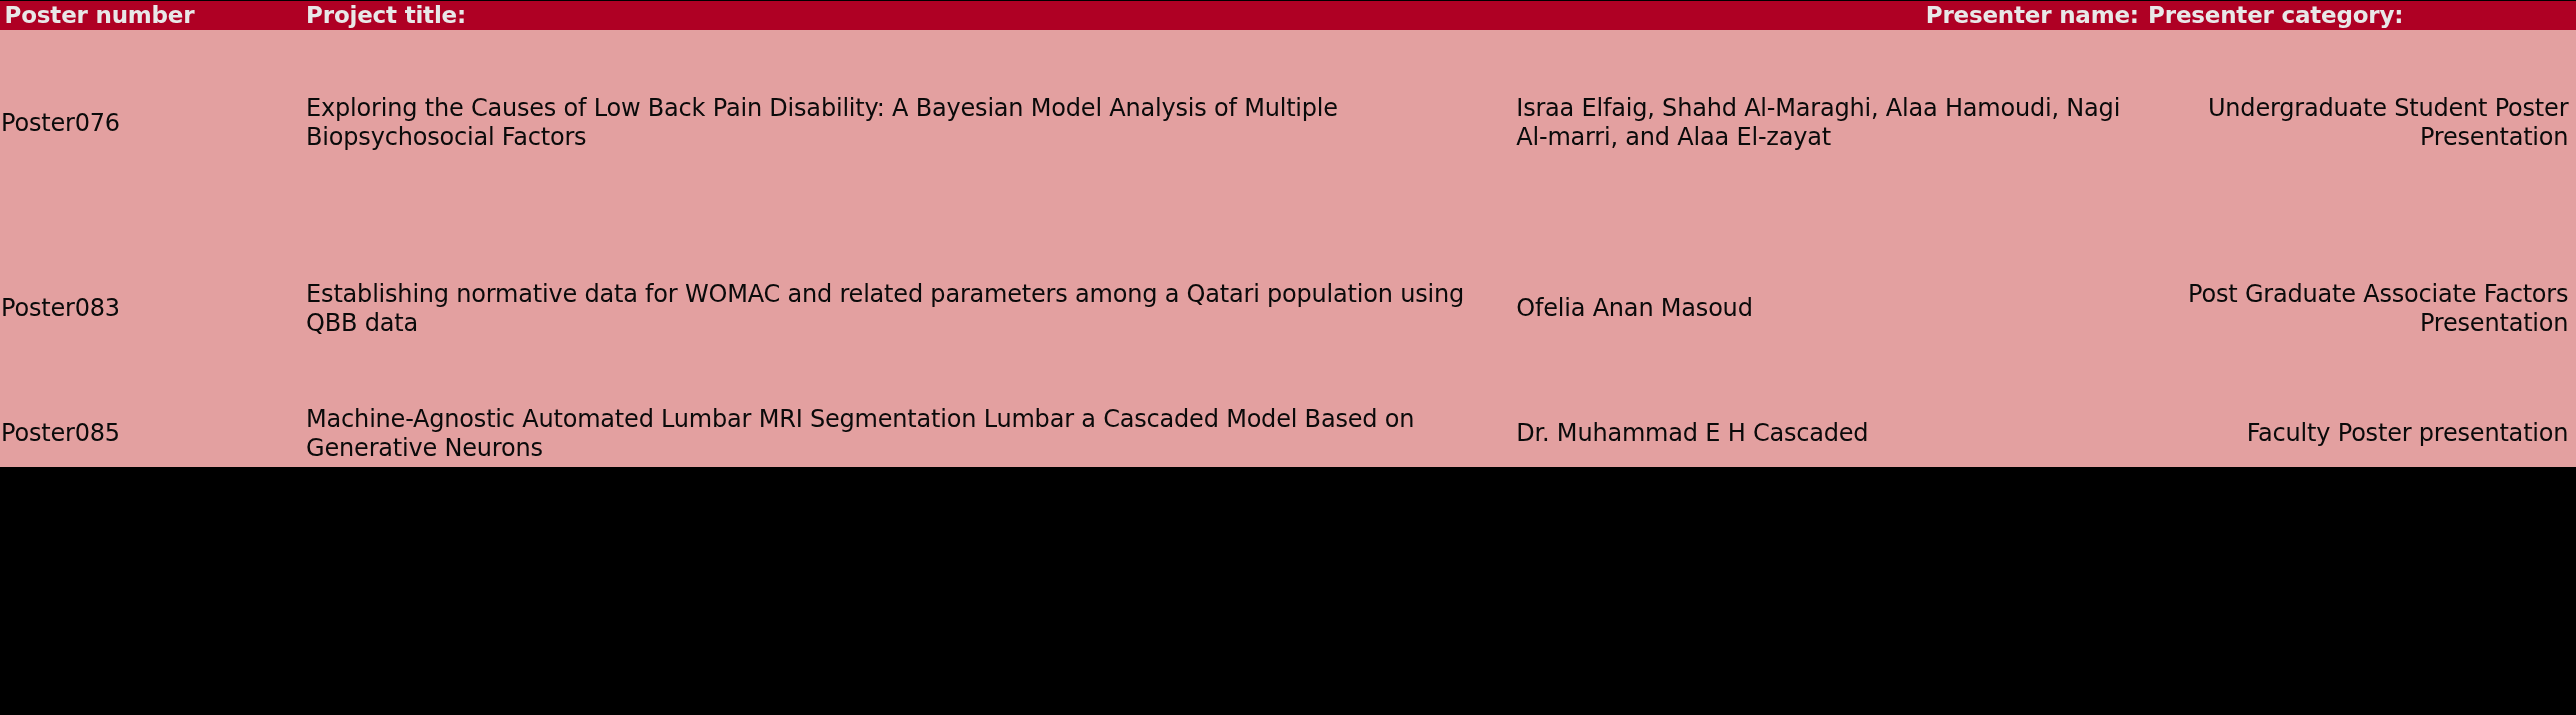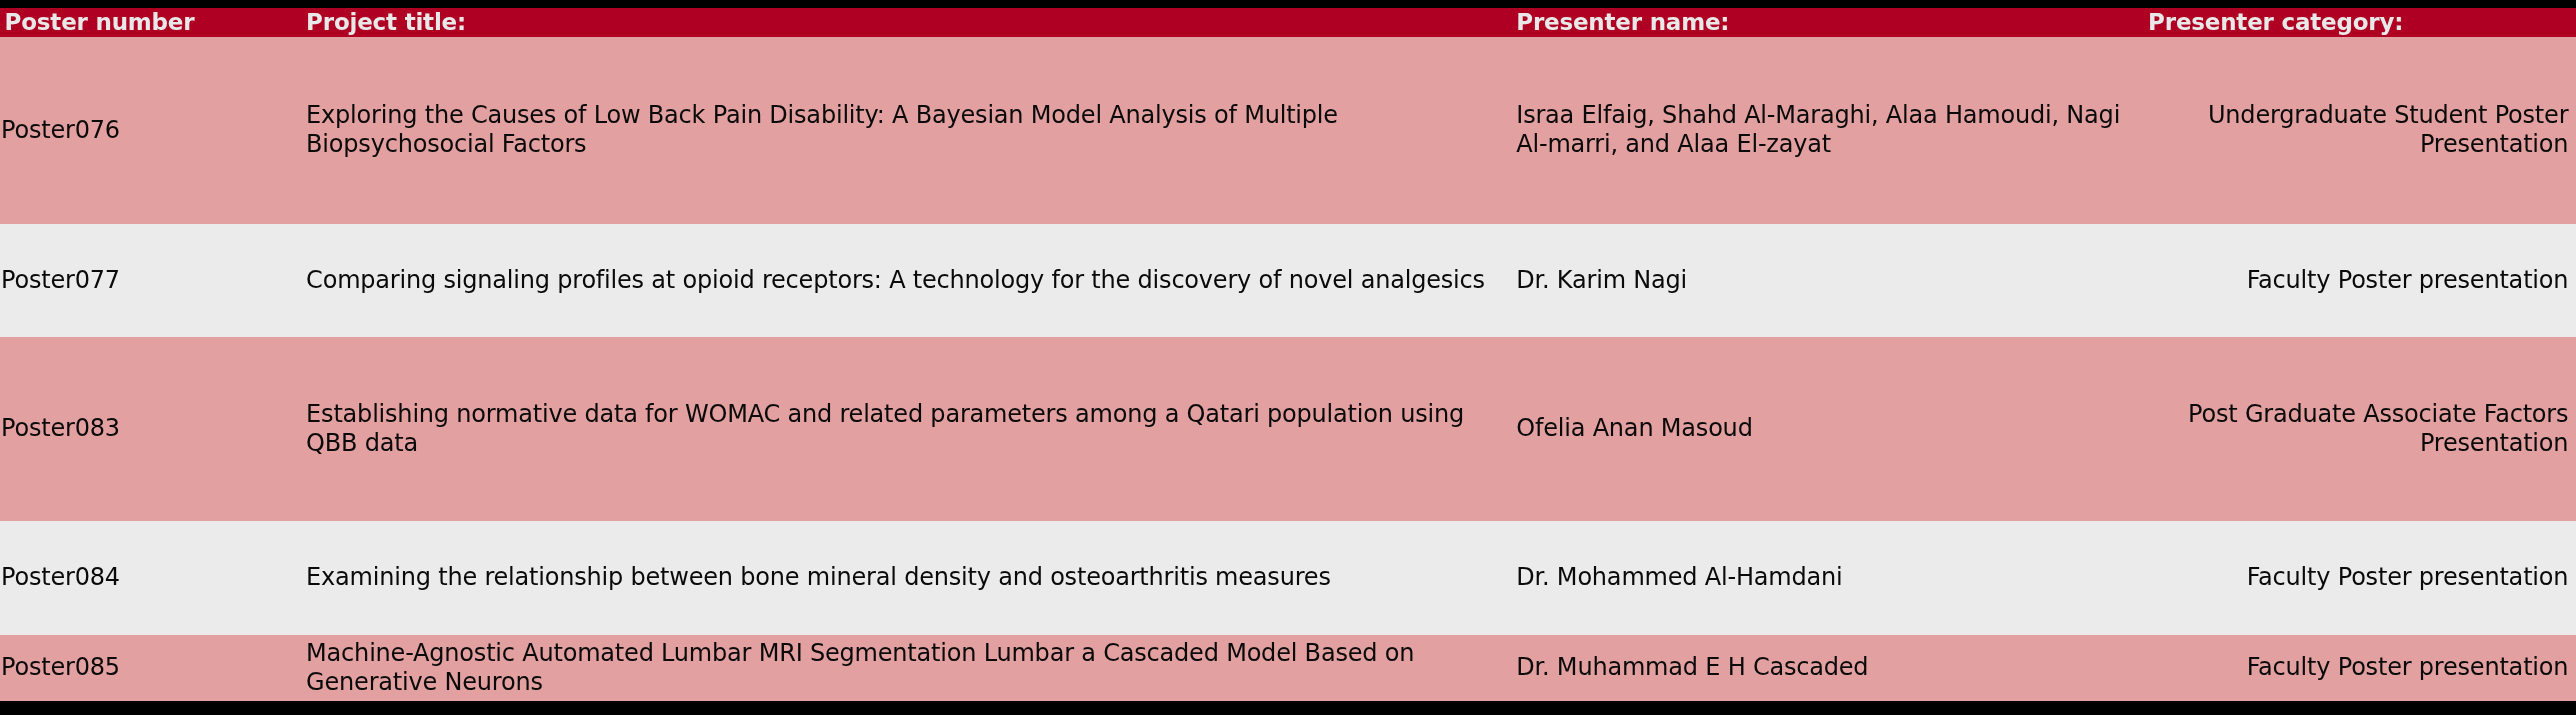--- a/index.html
+++ b/index.html
@@ -18,21 +18,21 @@
     width: 2576px;
     height: 715px;
     background: #000000;
     position: relative;
     box-sizing: border-box;
   }
 
   .poster-table {
     position: absolute;
     left: 0;
-    top: 8px;
+    top: 1px;
     width: 2576px;
     border-collapse: collapse;
     table-layout: fixed;
   }
 
   .poster-table col.c-num    { width: 289px; }
   .poster-table col.c-title  { width: 1219px; }
   .poster-table col.c-name   { width: 630px; }
   .poster-table col.c-cat    { width: 437px; }
 
@@ -49,21 +49,21 @@
     color: #E8E8E8;
     font-weight: bold;
     font-size: 23px;
     line-height: 26px;
     font-family: "DejaVu Sans", sans-serif;
     letter-spacing: -0.2px;
     white-space: nowrap;
     overflow: hidden;
   }
   thead th.h-title { padding-left: 17px; }
-  thead th.h-name  { padding-left: 7.7px; }
+  thead th.h-name  { padding-left: 7.7px; text-align: right; }
   thead th.h-cat   { padding-left: 9.3px; }
 
   
   tbody td {
     margin: 0;
     padding: 0;
     vertical-align: middle;
     color: #0A0A0A;
     font-size: 24px;
     line-height: 29px;
@@ -121,64 +121,36 @@
             <span class="txt">Exploring the Causes of Low Back Pain Disability: A Bayesian Model Analysis of Multiple Biopsychosocial Factors</span>
           </td>
         <td class="cell-name">
             <span class="txt">Israa Elfaig, Shahd Al-Maraghi, Alaa Hamoudi, Nagi Al-marri, and Alaa El-zayat</span>
           </td>
         <td class="cell-cat">
             <span class="txt">Undergraduate Student Poster Presentation</span>
           </td>
       </tr>
 
-      <tr class="band-grey r2">
-        <td class="cell-num">
-            <span class="txt">Poster077</span>
-          </td>
-        <td class="cell-title">
-            <span class="txt">Comparing signaling profiles at opioid receptors: A technology for the discovery of novel analgesics</span>
-          </td>
-        <td class="cell-name">
-            <span class="txt">Dr. Karim Nagi</span>
-          </td>
-        <td class="cell-cat">
-            <span class="txt">Faculty Poster presentation</span>
-          </td>
-      </tr>
 
       <tr class="band-pink r3">
         <td class="cell-num">
             <span class="txt">Poster083</span>
           </td>
         <td class="cell-title">
             <span class="txt">Establishing normative data for WOMAC and related parameters among a Qatari population using QBB data</span>
           </td>
         <td class="cell-name">
             <span class="txt">Ofelia Anan Masoud</span>
           </td>
         <td class="cell-cat">
             <span class="txt">Post Graduate Associate Factors Presentation</span>
           </td>
       </tr>
 
-      <tr class="band-grey r4">
-        <td class="cell-num">
-            <span class="txt">Poster084</span>
-          </td>
-        <td class="cell-title">
-            <span class="txt">Examining the relationship between bone mineral density and osteoarthritis measures</span>
-          </td>
-        <td class="cell-name">
-            <span class="txt">Dr. Mohammed Al-Hamdani</span>
-          </td>
-        <td class="cell-cat">
-            <span class="txt">Faculty Poster presentation</span>
-          </td>
-      </tr>
 
       <tr class="band-pink r5">
         <td class="cell-num">
             <span class="txt">Poster085</span>
           </td>
         <td class="cell-title">
             <span class="txt">Machine-Agnostic Automated Lumbar MRI Segmentation Lumbar a Cascaded Model Based on Generative Neurons</span>
           </td>
         <td class="cell-name">
             <span class="txt">Dr. Muhammad E H Cascaded</span>

